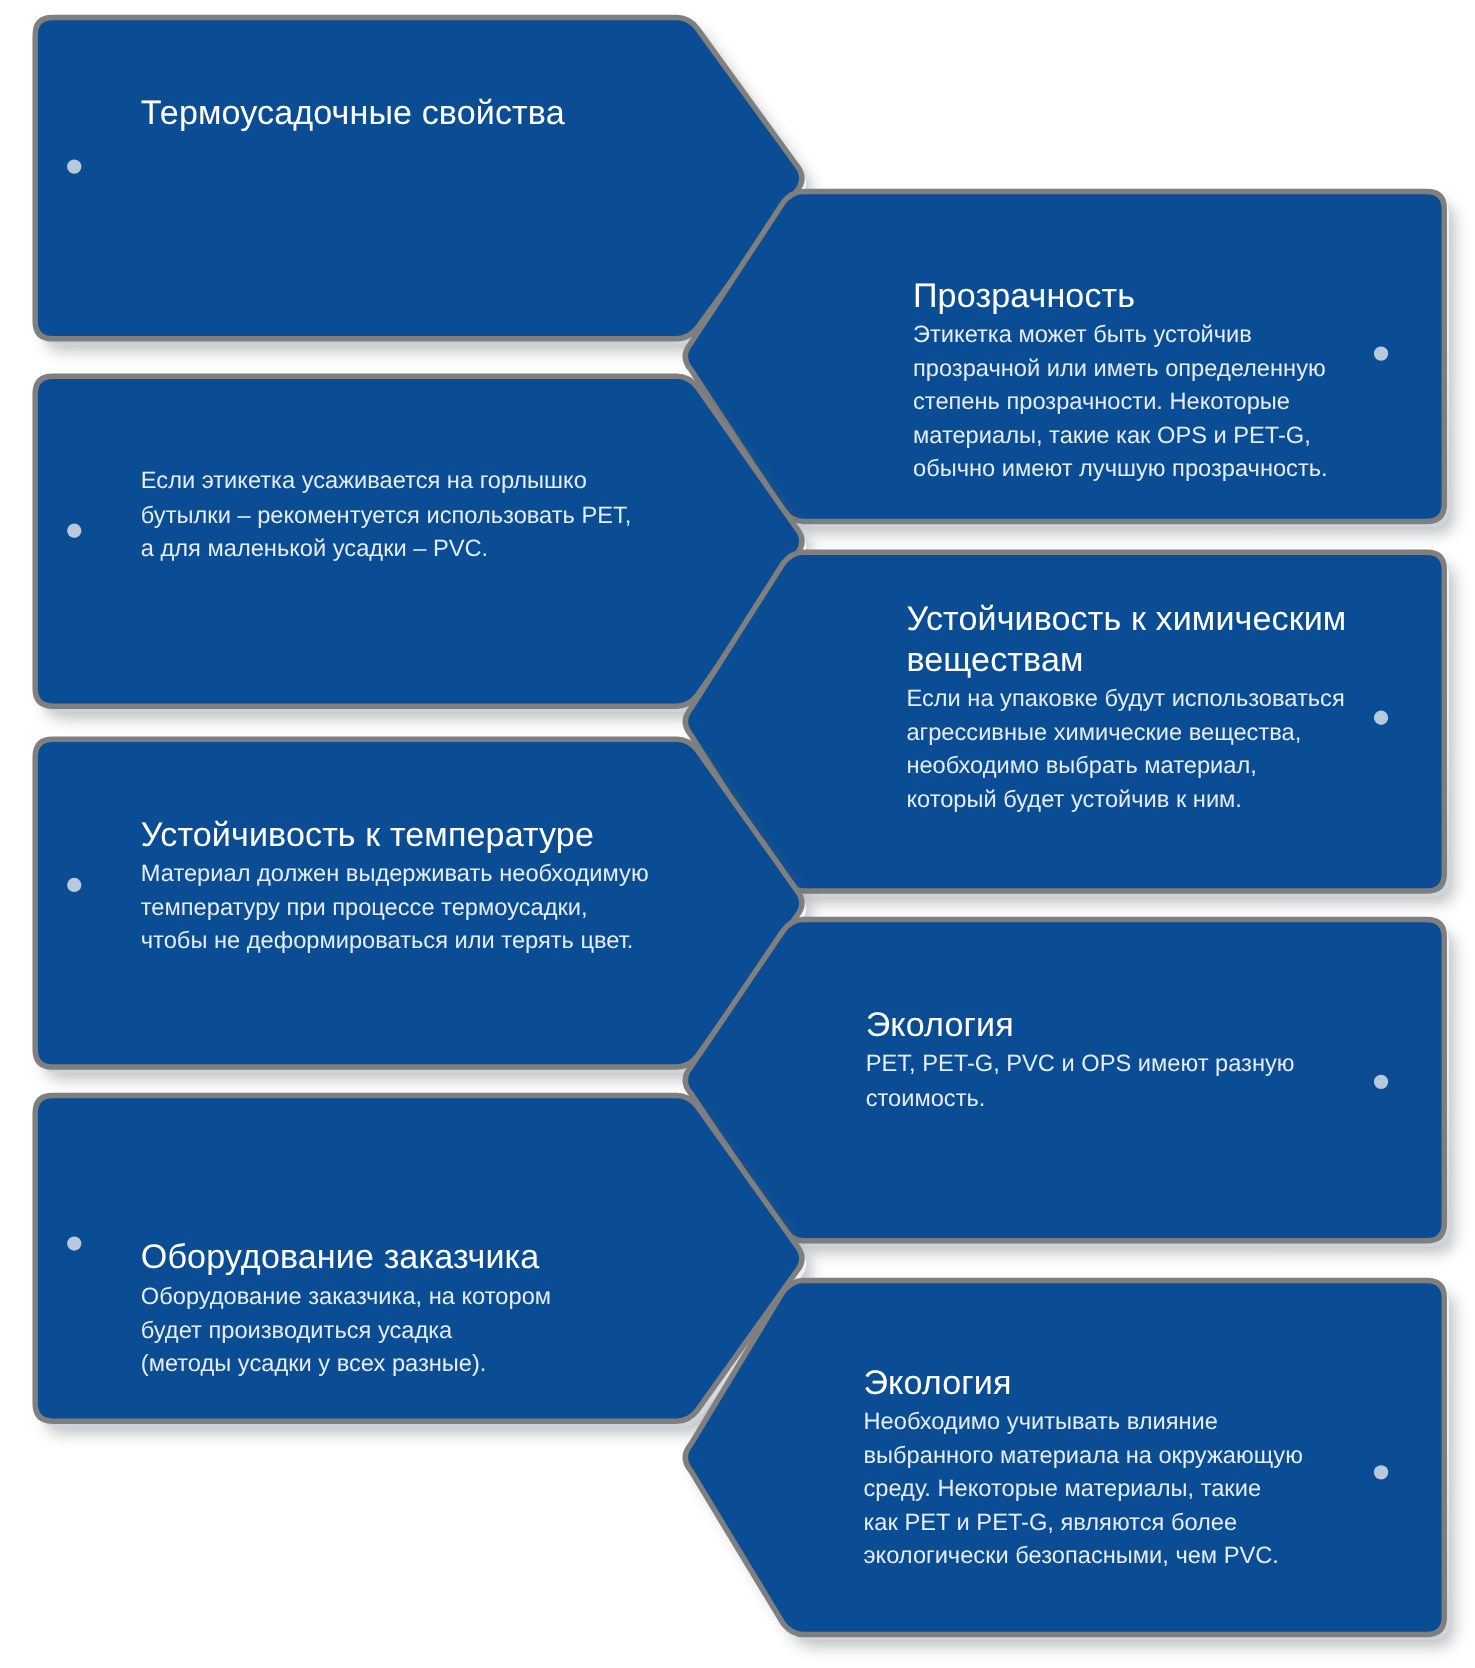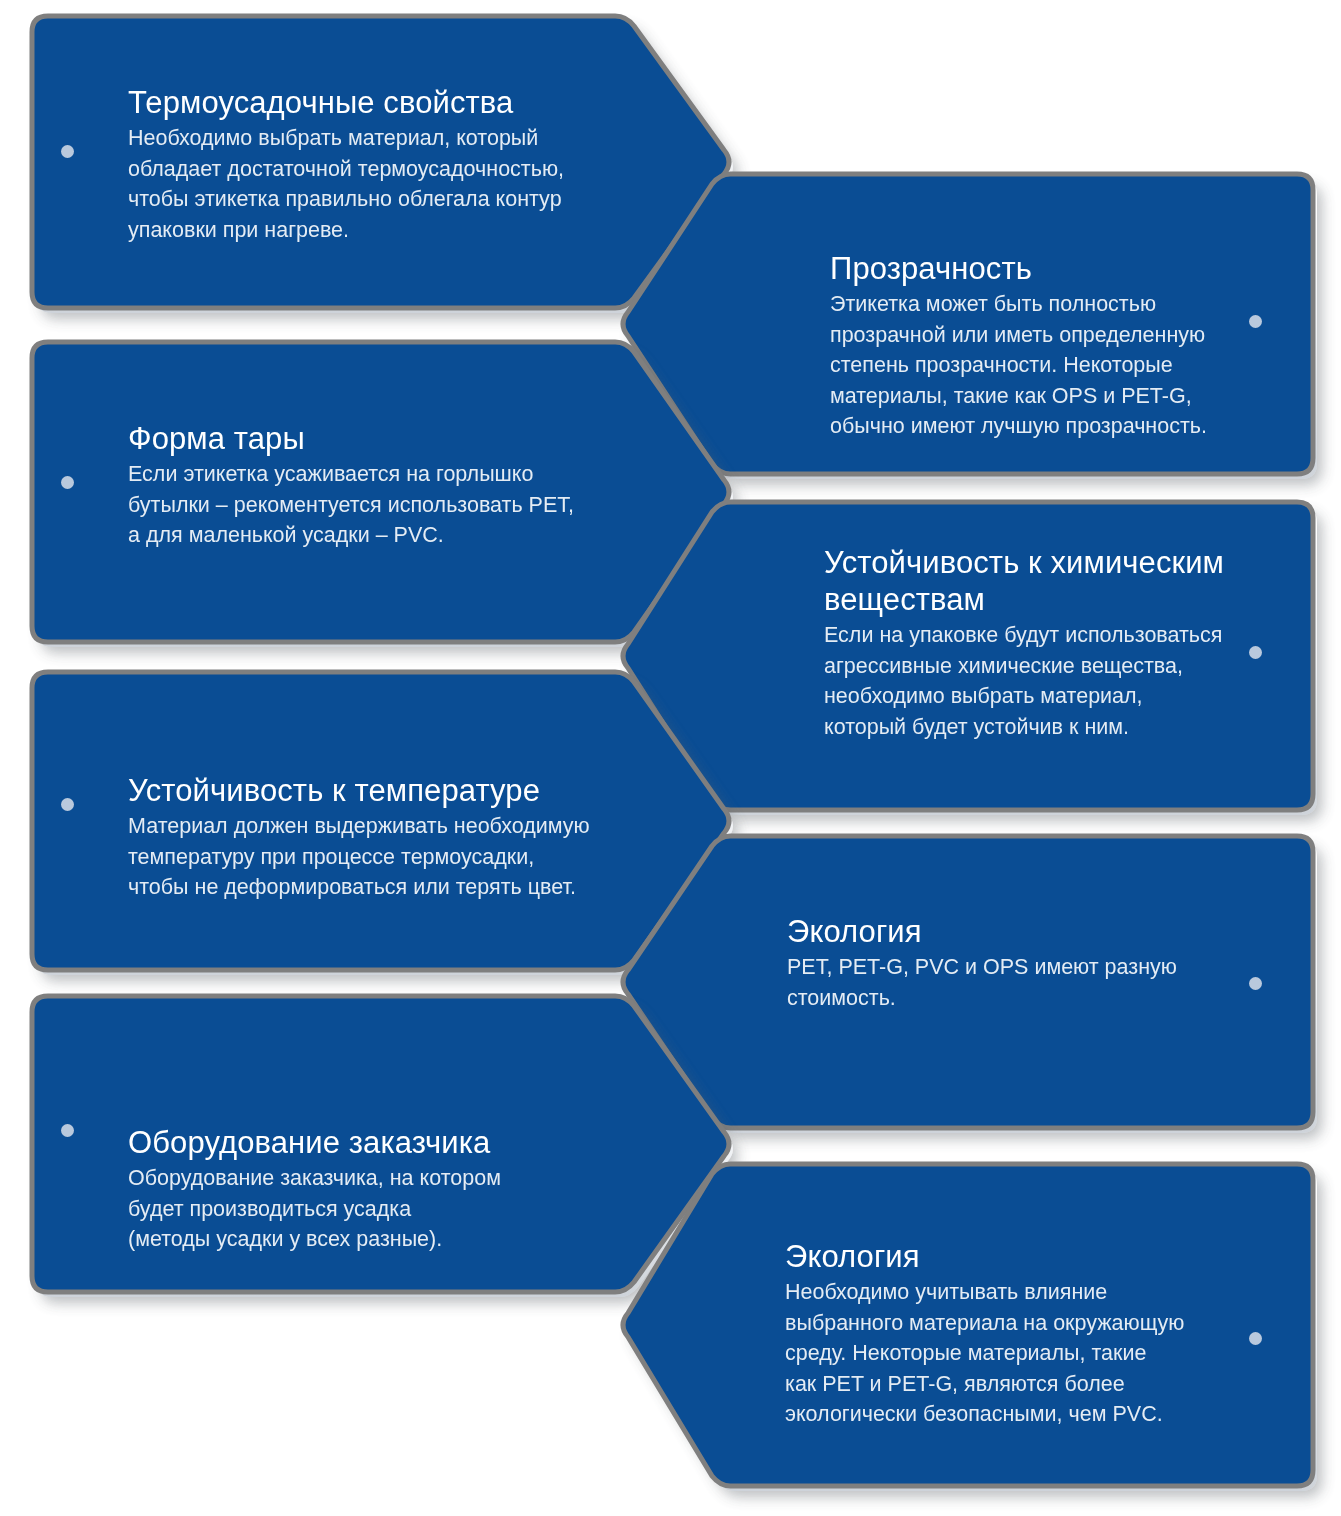--- a/index.html
+++ b/index.html
@@ -80,56 +80,51 @@
         <path d="M 730.4 836 L 1297 836 Q 1313 836 1313 852 L 1313 1112 Q 1313 1128 1297 1128 L 730.4 1128 Q 720 1128 712 1118 L 628 994 Q 618 982 628 970 L 712 846 Q 720 836 730.4 836 Z" fill="#0A4D94" stroke="#7F7F7F" stroke-width="5" stroke-linejoin="round"></path>
         <path d="M 48 996 L 615.2 996 Q 626 996 634 1006 L 724 1132 Q 734 1144 724 1156 L 634 1282 Q 626 1292 615.2 1292 L 48 1292 Q 32 1292 32 1276 L 32 1012 Q 32 996 48 996 Z" fill="url(#bevelGrad)" stroke="none" transform="translate(4,5)" filter="url(#dropShadow)" opacity="0.9"></path>
         <path d="M 48 996 L 615.2 996 Q 626 996 634 1006 L 724 1132 Q 734 1144 724 1156 L 634 1282 Q 626 1292 615.2 1292 L 48 1292 Q 32 1292 32 1276 L 32 1012 Q 32 996 48 996 Z" fill="#0A4D94" stroke="#7F7F7F" stroke-width="5" stroke-linejoin="round"></path>
         <path d="M 730.4 1164 L 1297 1164 Q 1313 1164 1313 1180 L 1313 1470 Q 1313 1486 1297 1486 L 730.4 1486 Q 720 1486 712 1476 L 628 1337 Q 618 1325 628 1313 L 712 1174 Q 720 1164 730.4 1164 Z" fill="url(#bevelGrad)" stroke="none" transform="translate(4,5)" filter="url(#dropShadow)" opacity="0.9"></path>
         <path d="M 730.4 1164 L 1297 1164 Q 1313 1164 1313 1180 L 1313 1470 Q 1313 1486 1297 1486 L 730.4 1486 Q 720 1486 712 1476 L 628 1337 Q 618 1325 628 1313 L 712 1174 Q 720 1164 730.4 1164 Z" fill="#0A4D94" stroke="#7F7F7F" stroke-width="5" stroke-linejoin="round"></path>
       </g>
   </svg>
 
   <div class="block-text" style="left:128px; top:84px; width:500px;">
     <div class="block-title">Термоусадочные свойства</div>
-    <div class="block-body">Необходимо выбрать материал, который
-обладает достаточной термоусадочностью,
-чтобы этикетка правильно облегала контур
-упаковки при нагреве.</div>
   </div>
   <div class="bullet-dot" style="left:61px; top:145px;"></div>
 
   <div class="block-text" style="left:787px; top:250px; width:470px;margin-left:43px;">
     <div class="block-title">Прозрачность</div>
-    <div class="block-body">Этикетка может быть полностью
+    <div class="block-body">Этикетка может быть устойчив
 прозрачной или иметь определенную
  степень прозрачности. Некоторые
 материалы, такие как OPS и PET-G,
 обычно имеют лучшую прозрачность.</div>
   </div>
   <div class="bullet-dot" style="left:1249px; top:315px;"></div>
 
   <div class="block-text" style="left:128px; top:420px; width:520px;">
-    <div class="block-title">Форма тары</div>
     <div class="block-body">Если этикетка усаживается на горлышко
 бутылки – рекоментуется использовать PET,
 а для маленькой усадки – PVC.</div>
   </div>
   <div class="bullet-dot" style="left:61px; top:476px;"></div>
 
   <div class="block-text" style="left:787px; top:544px; width:490px;margin-left:37px;">
     <div class="block-title">Устойчивость к химическим
 веществам</div>
     <div class="block-body">Если на упаковке будут использоваться
 агрессивные химические вещества,
 необходимо выбрать материал,
 который будет устойчив к ним.</div>
   </div>
   <div class="bullet-dot" style="left:1249px; top:646px;"></div>
 
-  <div class="block-text" style="left:128px; top:740px; width:540px;margin-top:32px;">
+  <div class="block-text" style="left:128px; top:740px; width:540px;">
     <div class="block-title">Устойчивость к температуре</div>
     <div class="block-body">Материал должен выдерживать необходимую
 температуру при процессе термоусадки,
 чтобы не деформироваться или терять цвет.</div>
   </div>
   <div class="bullet-dot" style="left:61px; top:798px;"></div>
 
   <div class="block-text" style="left:787px; top:913px; width:470px;">
     <div class="block-title">Экология</div>
     <div class="block-body">PET, PET-G, PVC и OPS имеют разную

